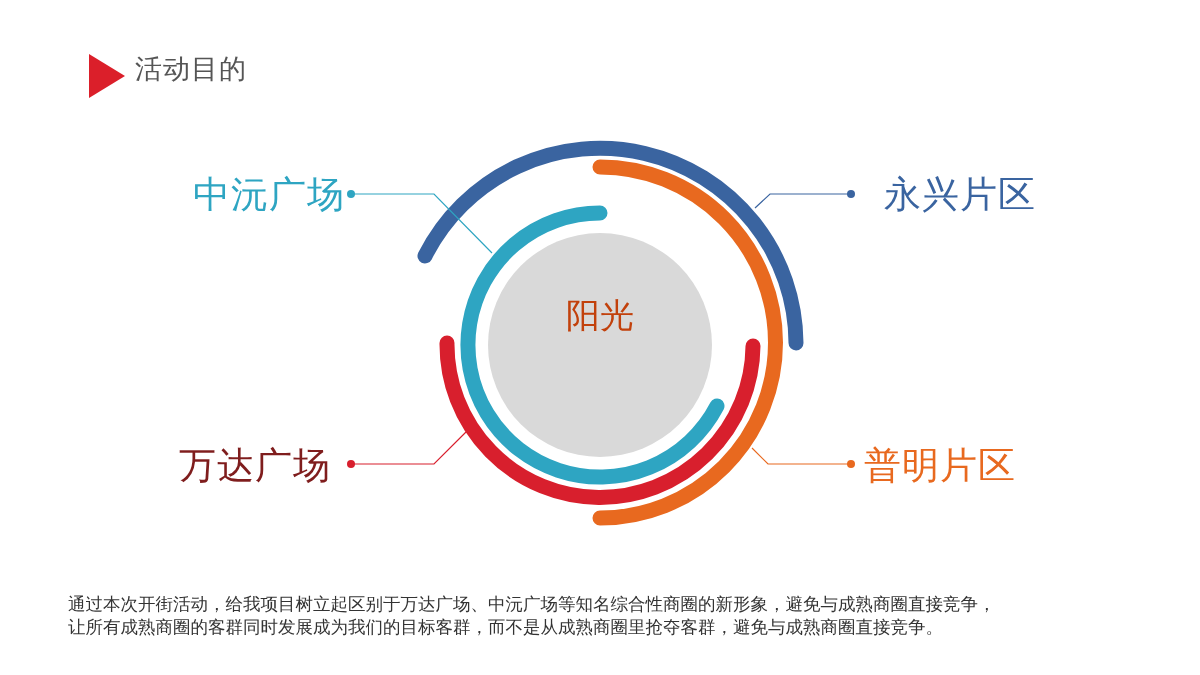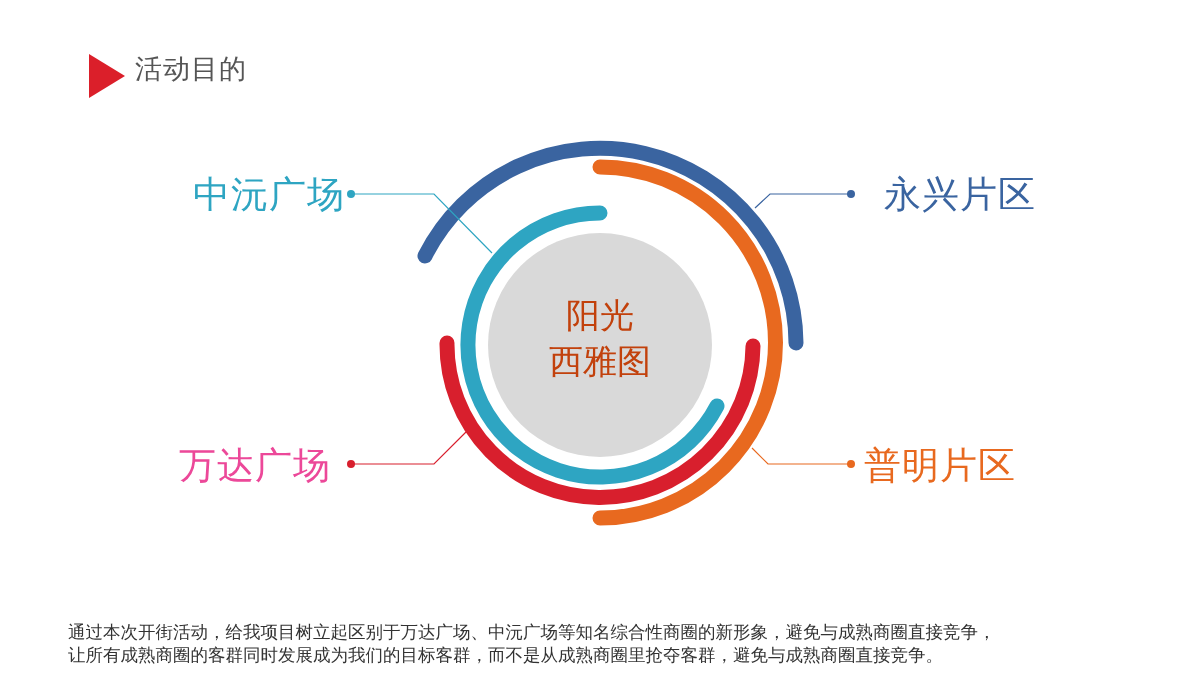--- a/index.html
+++ b/index.html
@@ -3,21 +3,21 @@
 <meta charset="utf-8">
 <style>
   html,body{margin:0;padding:0;background:#ffffff;}
   body{width:1200px;height:675px;position:relative;overflow:hidden;font-family:"DejaVu Sans","Liberation Sans",sans-serif;}
   .title-bar{position:absolute;left:54px;top:52px;height:48px;display:flex;align-items:center;padding-left:35px;}
   .tri{width:0;height:0;border-top:22px solid transparent;border-bottom:22px solid transparent;border-left:36px solid #db1f2a;margin-right:10px;}
   .title{font-size:27px;color:#555;letter-spacing:1px;margin-top:-14px;}
   svg.diagram{position:absolute;left:0;top:0;}
   .label{position:absolute;font-size:37px;letter-spacing:1px;line-height:1;}
   .center-text{position:absolute;left:500px;top:292px;width:200px;text-align:center;font-size:34px;color:#c2410c;line-height:46px;}
-  .desc{position:absolute;left:68px;top:593px;width:1080px;font-size:17.5px;color:#333;line-height:23px;margin-top:28px;}
+  .desc{position:absolute;left:68px;top:593px;width:1080px;font-size:17.5px;color:#333;line-height:23px;}
   .desc div{white-space:nowrap;}
 </style>
 </head>
 <body>
 
 <div class="title-bar">
   <div class="tri"></div>
   <span class="title">活动目的</span>
 </div>
 
@@ -46,24 +46,23 @@
     <polyline points="351,464 434,464 466,432" fill="none" stroke="#d81f2d" stroke-width="1.2"></polyline>
   </g>
   <g>
     <circle cx="851" cy="464" r="4" fill="#e8691f"></circle>
     <polyline points="851,464 768,464 752,448" fill="none" stroke="#e8691f" stroke-width="1.2"></polyline>
   </g>
 </svg>
 
 <div class="center-text">
   <div>阳光</div>
-  <div>西雅图</div>
 </div>
 
 <div class="label" style="left:193px;top:176px;color:#2ea5c2;">中沅广场</div>
 <div class="label" style="left:864px;top:176px;color:#3a64a0;margin-left:20px;">永兴片区</div>
-<div class="label" style="left:179px;top:447px;color:#ec4899;">万达广场</div>
+<div class="label" style="left:179px;top:447px;color:#7f1d1d;">万达广场</div>
 <div class="label" style="left:864px;top:447px;color:#e8691f;font-family:Liberation Serif, serif;">普明片区</div>
 
 <div class="desc">
   <div>通过本次开街活动，给我项目树立起区别于万达广场、中沅广场等知名综合性商圈的新形象，避免与成熟商圈直接竞争，</div>
   <div>让所有成熟商圈的客群同时发展成为我们的目标客群，而不是从成熟商圈里抢夺客群，避免与成熟商圈直接竞争。</div>
 </div>
 
 </body></html>

